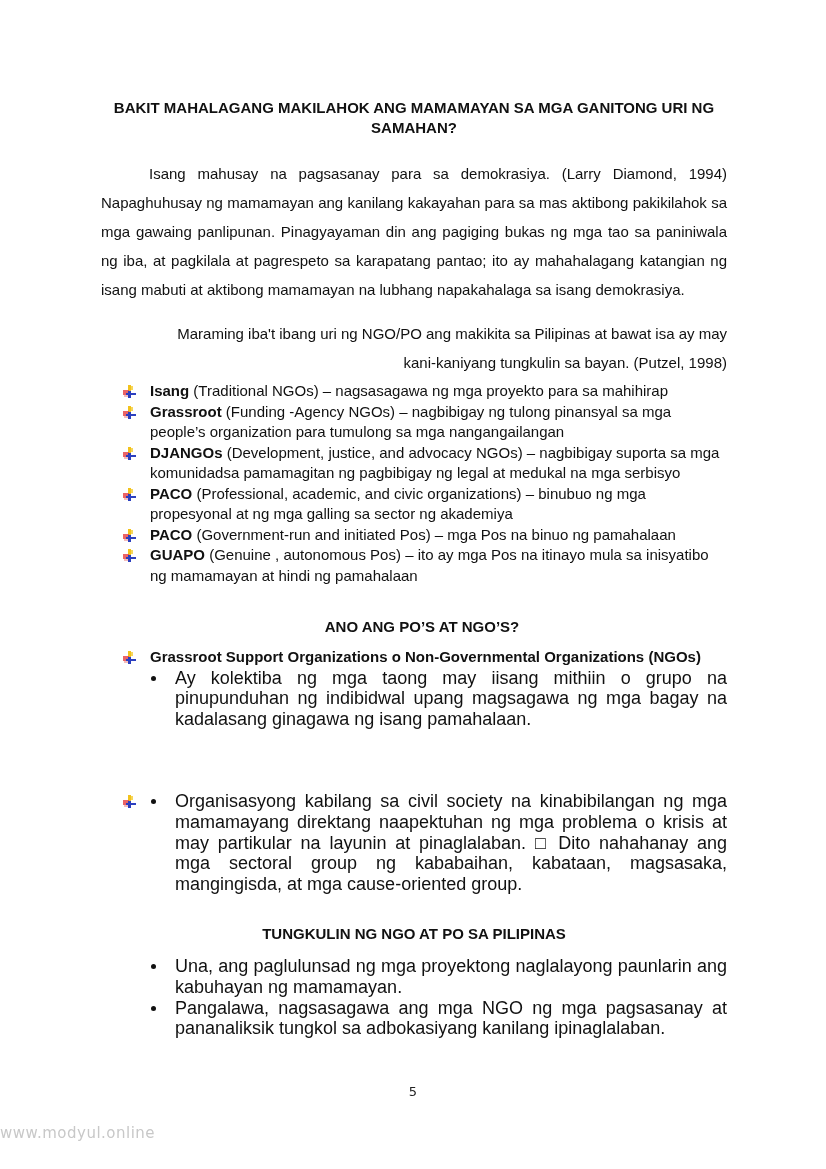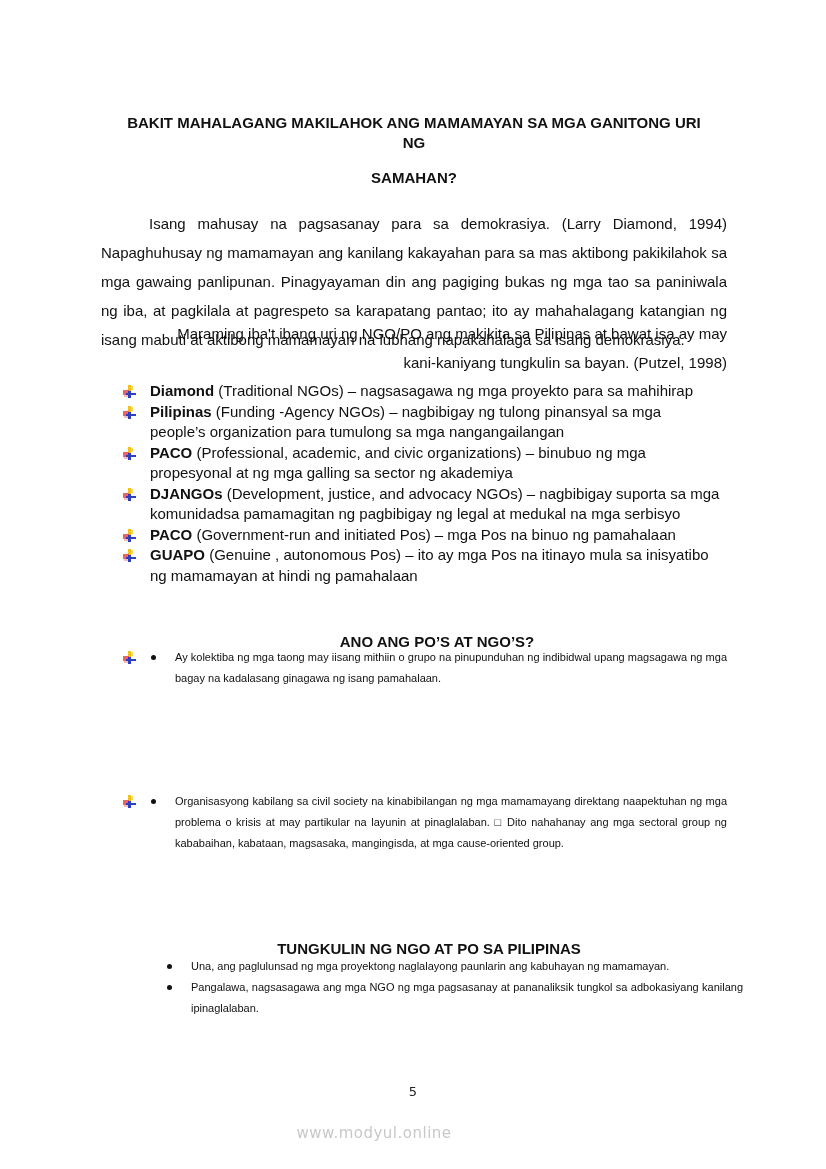--- a/index.html
+++ b/index.html
@@ -4,52 +4,52 @@
   <style>
     html, body { margin: 0; padding: 0; background: #ffffff; }
     body {
       width: 826px; height: 1169px; position: relative; overflow: hidden;
       font-family: "Liberation Sans", sans-serif; color: #111111;
     }
     .page { position: absolute; left: 101px; top: 0; width: 626px; }
     h2.heading {
       font-family: "Liberation Sans", sans-serif;
       font-weight: bold; font-size: 15px; line-height: 20px;
-      text-align: center; margin: 15px; color: #111;
+      text-align: center; margin: 0; color: #111;
     }
     p.para {
       font-size: 15px; line-height: 29px; margin: 0;
       text-align: justify; text-indent: 48px; color: #111;
     }
     ul.icon-list { list-style: none; margin: 0; padding: 0; }
     ul.icon-list > li {
       position: relative; padding-left: 49px;
       font-size: 15px; line-height: 20.5px; color: #111;
     }
     .lead-icon {
       position: absolute; left: 22px; top: 4px; width: 14px; height: 13px;
     }
     .lead-icon svg { display: block; }
     ul.dot-list { list-style: none; margin: 0; padding: 0; }
     ul.dot-list > li {
       position: relative; padding-left: 74px;
-      font-size: 11px; line-height: 20.8px; text-align: justify; color: #111;
+      font-size: 18px; line-height: 20.8px; text-align: justify; color: #111;
     }
     .dot {
       position: absolute; left: 50px; top: 8px; width: 5px; height: 5px;
       border-radius: 50%; background: #111;
     }
     .b { font-weight: bold; }
     .page-number {
       position: absolute; left: 0; width: 826px; top: 1084px;
       text-align: center; font-family: "DejaVu Sans", sans-serif; font-size: 13px; color: #222;
     }
     .watermark {
       position: absolute; left: 0; width: 748px; top: 1124px;
-      text-align: center; font-family: "DejaVu Sans", sans-serif; font-size: 15px;
+      text-align: left; font-family: "DejaVu Sans", sans-serif; font-size: 15px;
       color: #c8c8c8; letter-spacing: 0.5px;
     }
   </style>
 </head>
 <body>
 
 <svg width="0" height="0" style="position:absolute">
   <defs>
     <symbol id="arrow-bullet" viewBox="0 0 14 13">
       <rect x="5" y="0" width="3" height="6" fill="#f2c21b"></rect>
@@ -74,45 +74,45 @@
     <p class="para" style="margin-top:36px; text-align:right;">Maraming iba't ibang uri ng NGO/PO ang makikita sa Pilipinas at bawat isa ay may kani-kaniyang tungkulin sa bayan. (Putzel, 1998)</p>
   </div>
 
   <ul class="icon-list" style="position:absolute; top:381px; left:0; width:626px;">
     <li>
       <span class="lead-icon">
           <svg width="14" height="13">
             <use href="#arrow-bullet"></use>
           </svg>
         </span>
-      <span class="b">Diamond</span><span> (Traditional NGOs) – nagsasagawa ng mga proyekto para sa mahihirap</span>
+      <span class="b">Isang</span><span> (Traditional NGOs) – nagsasagawa ng mga proyekto para sa mahihirap</span>
     </li>
     <li style="padding-right:30px;">
       <span class="lead-icon">
           <svg width="14" height="13">
             <use href="#arrow-bullet"></use>
           </svg>
         </span>
-      <span class="b">Pilipinas</span><span> (Funding -Agency NGOs) – nagbibigay ng tulong pinansyal sa mga people’s organization para tumulong sa mga nangangailangan</span>
+      <span class="b">Grassroot</span><span> (Funding -Agency NGOs) – nagbibigay ng tulong pinansyal sa mga people’s organization para tumulong sa mga nangangailangan</span>
+    </li>
+    <li>
+      <span class="lead-icon">
+          <svg width="14" height="13">
+            <use href="#arrow-bullet"></use>
+          </svg>
+        </span>
+      <span class="b">DJANGOs</span><span> (Development, justice, and advocacy NGOs) – nagbibigay suporta sa mga komunidadsa pamamagitan ng pagbibigay ng legal at medukal na mga serbisyo</span>
     </li>
     <li style="padding-right:50px;">
       <span class="lead-icon">
           <svg width="14" height="13">
             <use href="#arrow-bullet"></use>
           </svg>
         </span>
       <span class="b">PACO</span><span> (Professional, academic, and civic organizations) – binubuo ng mga propesyonal at ng mga galling sa sector ng akademiya</span>
-    </li>
-    <li>
-      <span class="lead-icon">
-          <svg width="14" height="13">
-            <use href="#arrow-bullet"></use>
-          </svg>
-        </span>
-      <span class="b">DJANGOs</span><span> (Development, justice, and advocacy NGOs) – nagbibigay suporta sa mga komunidadsa pamamagitan ng pagbibigay ng legal at medukal na mga serbisyo</span>
     </li>
     <li>
       <span class="lead-icon">
           <svg width="14" height="13">
             <use href="#arrow-bullet"></use>
           </svg>
         </span>
       <span class="b">PACO</span><span> (Government-run and initiated Pos) – mga Pos na binuo ng pamahalaan</span>
     </li>
     <li>
@@ -128,20 +128,21 @@
   <h2 class="heading" style="position:absolute; top:617px; left:8px; width:626px;">ANO ANG PO’S AT NGO’S?</h2>
 
   <div style="position:absolute; top:647px; left:0; width:626px;">
     <ul class="icon-list">
       <li>
         <span class="lead-icon">
             <svg width="14" height="13">
               <use href="#arrow-bullet"></use>
             </svg>
           </span>
+        <span class="b">Grassroot Support Organizations o Non-Governmental Organizations (NGOs)</span>
       </li>
     </ul>
     <ul class="dot-list">
       <li>
         <span class="dot"></span>
         <span>Ay kolektiba ng mga taong may iisang mithiin o grupo na pinupunduhan ng indibidwal upang magsagawa ng mga bagay na kadalasang ginagawa ng isang pamahalaan.</span>
       </li>
     </ul>
   </div>
 
@@ -158,21 +159,21 @@
     <ul class="dot-list">
       <li>
         <span class="dot"></span>
         <span>Organisasyong kabilang sa civil society na kinabibilangan ng mga mamamayang direktang naapektuhan ng mga problema o krisis at may partikular na layunin at pinaglalaban. □ Dito nahahanay ang mga sectoral group ng kababaihan, kabataan, magsasaka, mangingisda, at mga cause-oriented group.</span>
       </li>
     </ul>
   </div>
 
   <h2 class="heading" style="position:absolute; top:924px; left:0; width:626px;">TUNGKULIN NG NGO AT PO SA PILIPINAS</h2>
 
-  <ul class="dot-list" style="position:absolute; top:956px; left:16px; width:626px;">
+  <ul class="dot-list" style="position:absolute; top:956px; left:0; width:626px;">
     <li>
       <span class="dot"></span>
       <span>Una, ang paglulunsad ng mga proyektong naglalayong paunlarin ang kabuhayan ng mamamayan.</span>
     </li>
     <li>
       <span class="dot"></span>
       <span>Pangalawa, nagsasagawa ang mga NGO ng mga pagsasanay at pananaliksik tungkol sa adbokasiyang kanilang ipinaglalaban.</span>
     </li>
   </ul>
 </div>

